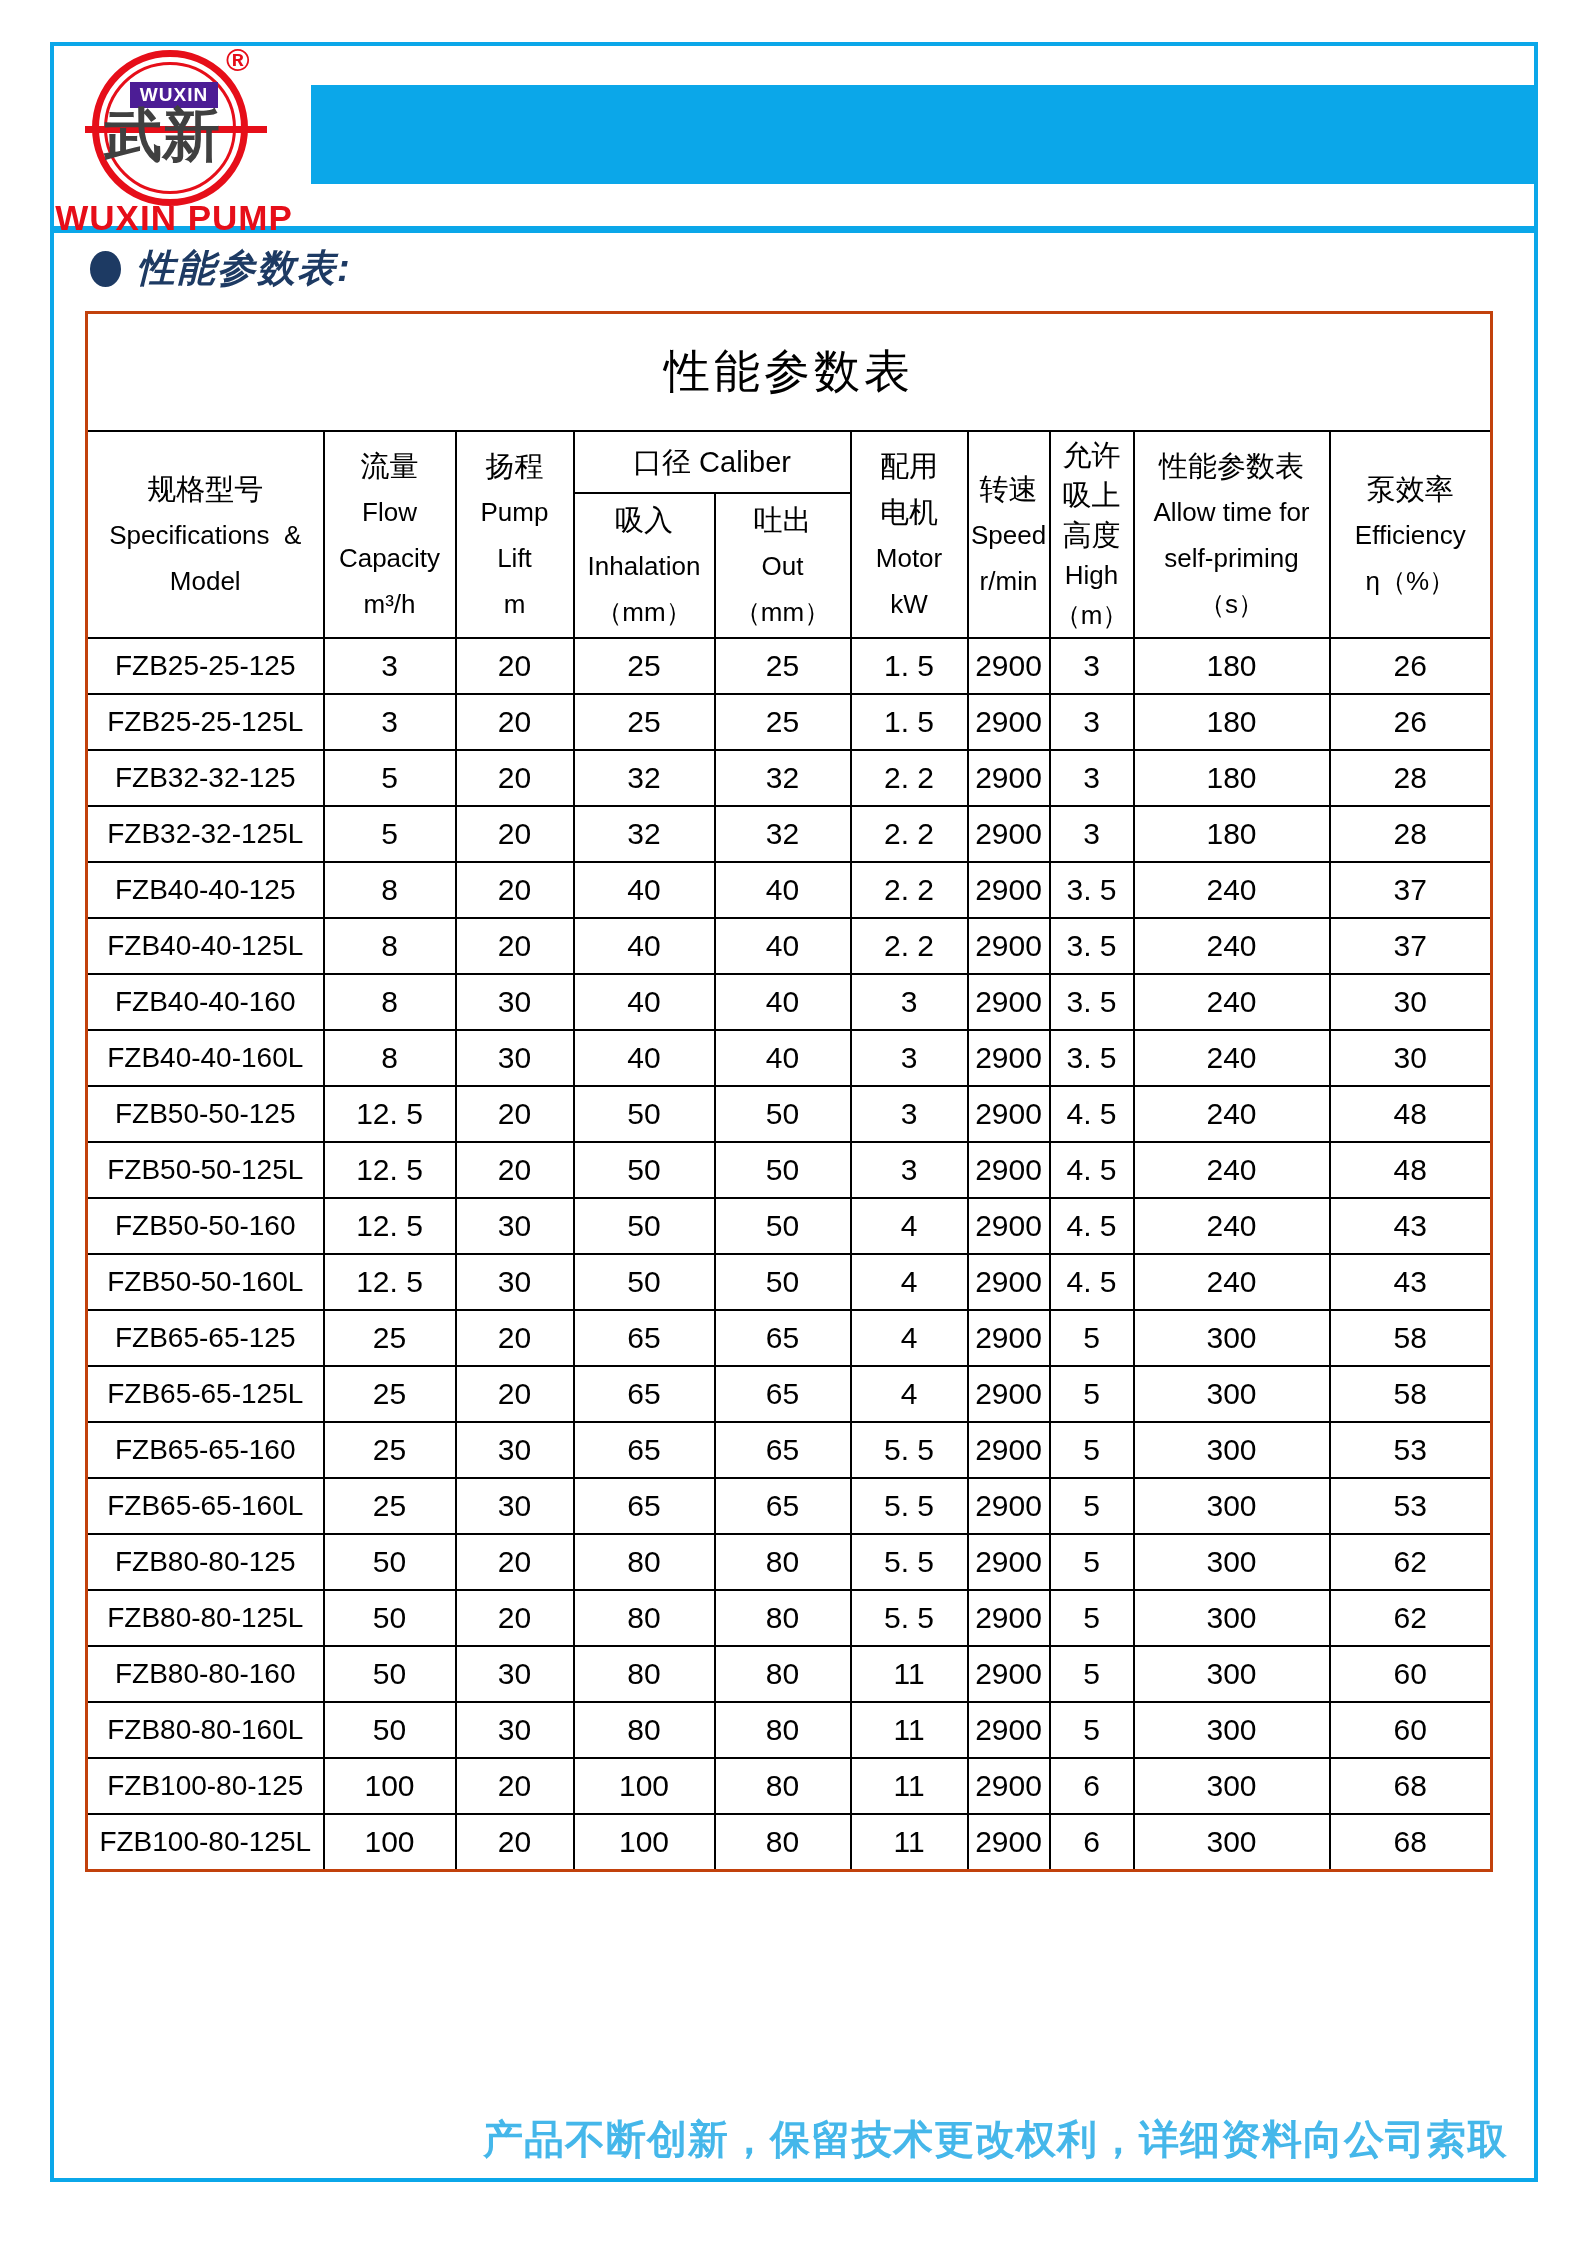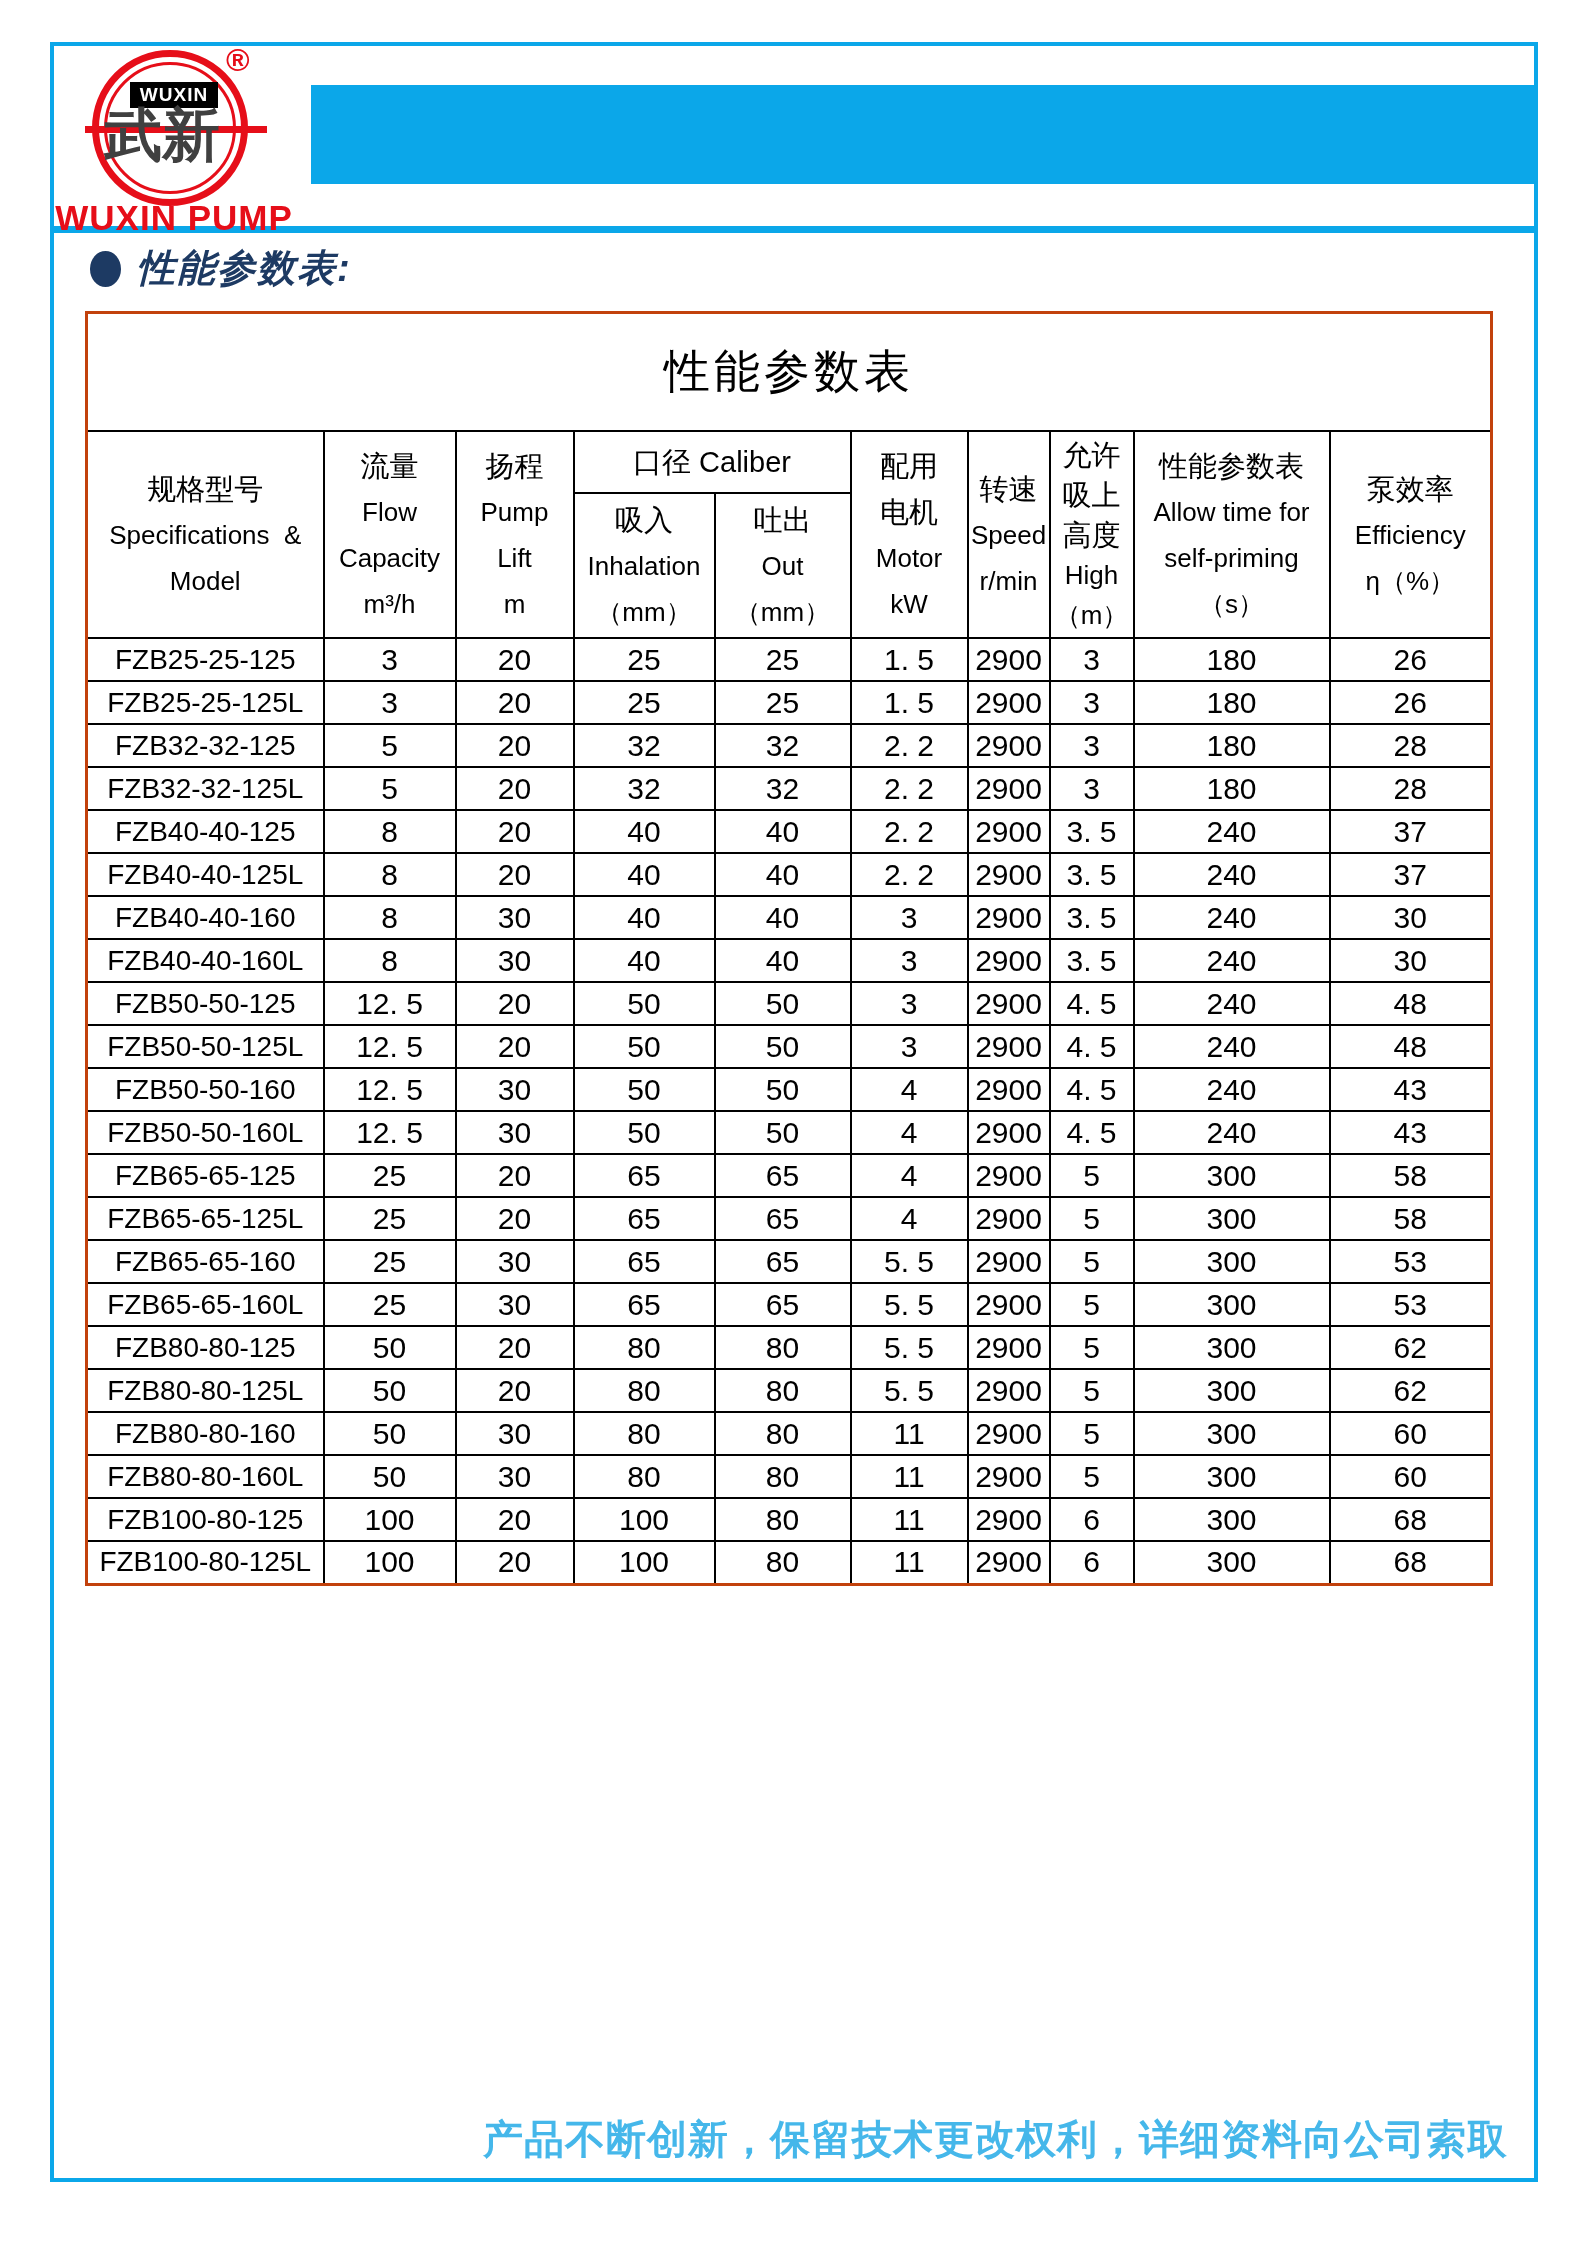--- a/index.html
+++ b/index.html
@@ -15,21 +15,21 @@
   .topbar{position:absolute;left:257px;top:39px;right:0;height:99px;background:#0ba7e9;}
   .sepline{position:absolute;left:0;right:0;top:180px;height:7px;background:#0ba7e9;}
 
   
   .logo{position:absolute;left:0;top:0;width:250px;height:180px;}
   .logo .circle-outer{position:absolute;left:38px;top:4px;width:156px;height:156px;
     border:7px solid #e60e19;border-radius:50%;box-sizing:border-box;}
   .logo .circle-inner{position:absolute;left:50px;top:16px;width:132px;height:132px;
     border:3px solid #e60e19;border-radius:50%;box-sizing:border-box;}
   .logo .hline{position:absolute;left:31px;top:80px;width:182px;height:7px;background:#e60e19;}
-  .logo .wuxin-box{position:absolute;left:76px;top:36px;width:88px;height:26px;background:#000000;
+  .logo .wuxin-box{position:absolute;left:76px;top:36px;width:88px;height:26px;background:#4c1d95;
     color:#fff;font-weight:bold;font-size:19px;line-height:26px;text-align:center;letter-spacing:1px;}
   .logo .cn{position:absolute;left:32px;top:58px;width:152px;text-align:center;
     color:#404040;font-weight:bold;font-size:58px;line-height:62px;}
   .logo .reg{position:absolute;left:172px;top:-4px;color:#e60e19;font-size:32px;font-weight:bold;}
   .logo .sub{position:absolute;left:0;top:152px;width:240px;text-align:center;
     color:#e60e19;font-weight:bold;font-size:35px;letter-spacing:1px;}
 
   
   .section-head{position:absolute;left:36px;top:197px;display:flex;align-items:center;font-style:italic;}
   .bullet{width:31px;height:36px;background:#1d3a63;border-radius:50%;margin-right:16px;}
@@ -41,21 +41,21 @@
     border:3px solid #c2410c;}
   table.spec td,table.spec th{border:2px solid #000;text-align:center;vertical-align:middle;
     padding:0;font-weight:normal;overflow:hidden;}
   tr.title-row td{height:116px;font-size:46px;letter-spacing:4px;}
   thead tr.h1{height:62px;}
   thead tr.h2{height:145px;}
   .hcell{font-size:29px;}
   .hcell div{white-space:pre-wrap;line-height:46px;}
   .hcell div.en{font-size:26px;}
   .hcell.tight div{line-height:40px;}
-  tbody tr{height:43px;}
+  tbody tr{height:56px;}
   tbody td{font-size:30px;}
   tbody td.model{font-size:28px;}
 
   
   .footer-note{position:absolute;right:26px;top:2066px;
     font-size:40px;font-weight:bold;color:#45b7ea;letter-spacing:1px;white-space:nowrap;}
 </style>
 </head>
 <body>
 

